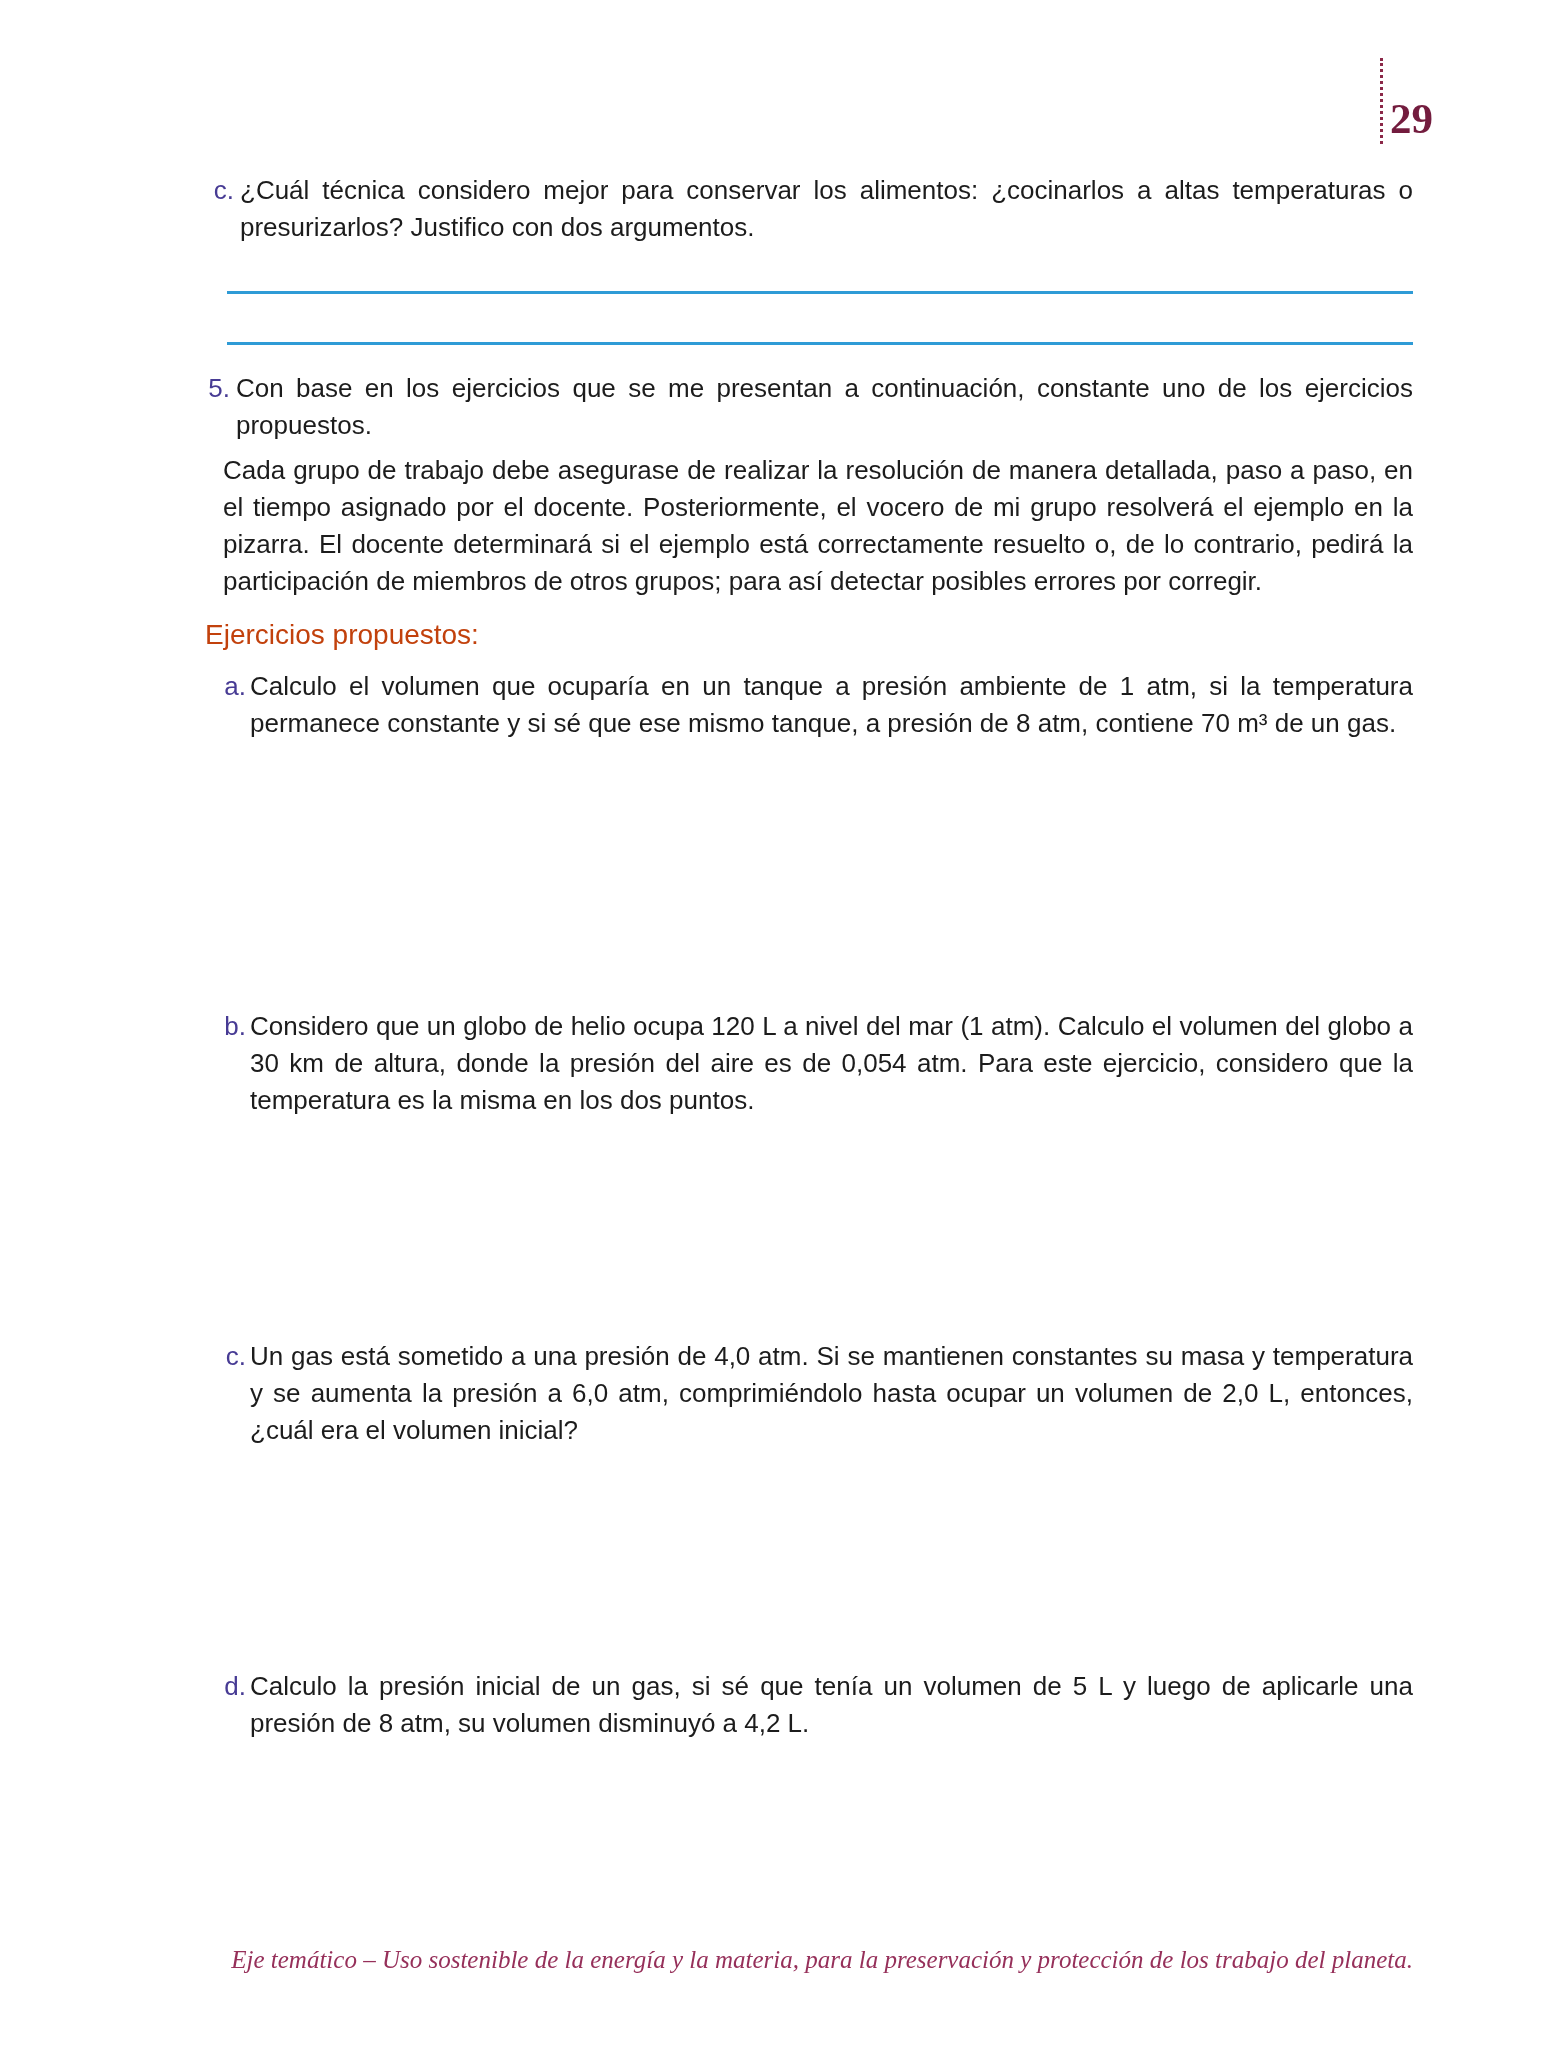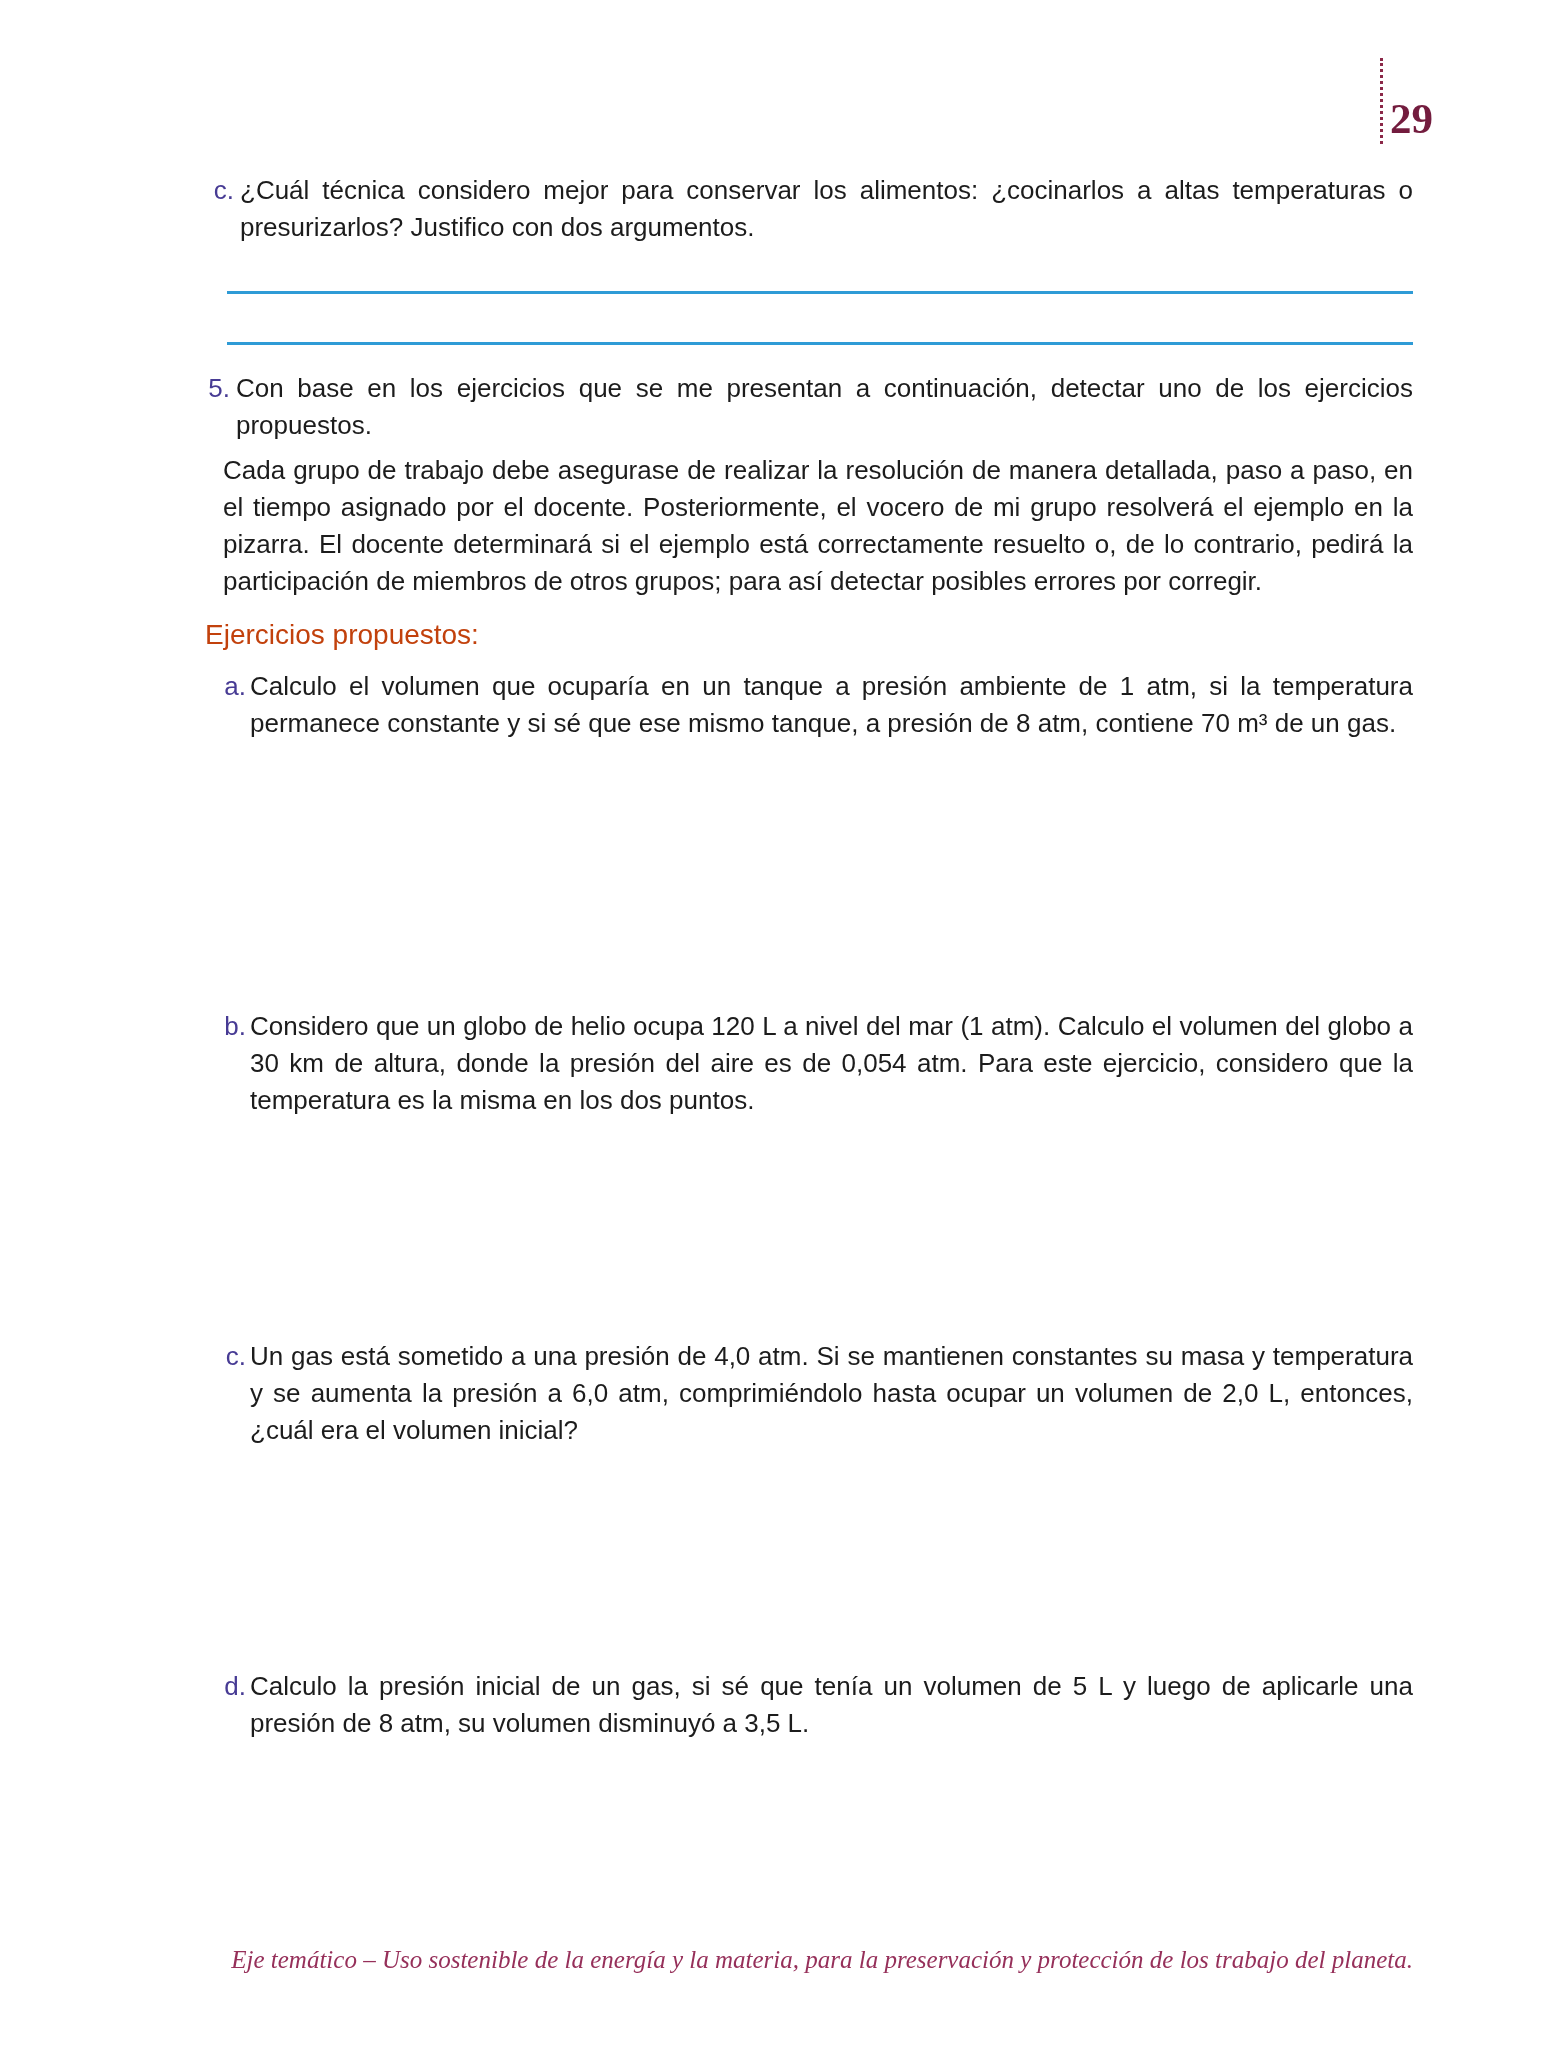--- a/index.html
+++ b/index.html
@@ -106,21 +106,21 @@
   <div class="qitem top-c">
     <span class="marker">c.</span>
     <div class="qtext">¿Cuál técnica considero mejor para conservar los alimentos: ¿cocinarlos a altas temperaturas o presurizarlos? Justifico con dos argumentos.</div>
   </div>
 
   <div class="answer-line line-1"></div>
   <div class="answer-line line-2"></div>
 
   <div class="qitem item-5">
     <span class="marker">5.</span>
-    <div class="qtext">Con base en los ejercicios que se me presentan a continuación, detectar uno de los ejercicios propuestos.</div>
+    <div class="qtext">Con base en los ejercicios que se me presentan a continuación, constante uno de los ejercicios propuestos.</div>
   </div>
 
   <div class="instructions">Cada grupo de trabajo debe asegurase de realizar la resolución de manera detallada, paso a paso, en el tiempo asignado por el docente. Posteriormente, el vocero de mi grupo resolverá el ejemplo en la pizarra. El docente determinará si el ejemplo está correctamente resuelto o, de lo contrario, pedirá la participación de miembros de otros grupos; para así detectar posibles errores por corregir.</div>
 
   <div class="section-heading">Ejercicios propuestos:</div>
 
   <div class="qitem exercise ex-a">
     <span class="marker">a.</span>
     <div class="qtext">Calculo el volumen que ocuparía en un tanque a presión ambiente de 1 atm, si la temperatura permanece constante y si sé que ese mismo tanque,  a presión de 8 atm, contiene 70 m³ de un gas.</div>
   </div>
@@ -130,18 +130,18 @@
     <div class="qtext">Considero que un globo de helio ocupa 120 L a nivel del mar (1 atm). Calculo el volumen del globo a 30 km de altura, donde la presión del aire es de 0,054 atm. Para este ejercicio, considero que la temperatura es la misma en los dos puntos.</div>
   </div>
 
   <div class="qitem exercise ex-c">
     <span class="marker">c.</span>
     <div class="qtext">Un gas está sometido a una presión de 4,0 atm. Si se mantienen constantes su masa y temperatura y se aumenta la presión a 6,0 atm, comprimiéndolo hasta ocupar un volumen de 2,0 L, entonces, ¿cuál era el volumen inicial?</div>
   </div>
 
   <div class="qitem exercise ex-d">
     <span class="marker">d.</span>
-    <div class="qtext">Calculo la presión inicial de un gas, si sé que tenía un volumen de 5 L y luego de aplicarle una presión de 8 atm, su volumen disminuyó a 3,5 L.</div>
+    <div class="qtext">Calculo la presión inicial de un gas, si sé que tenía un volumen de 5 L y luego de aplicarle una presión de 8 atm, su volumen disminuyó a 4,2 L.</div>
   </div>
 
   <div class="footer">Eje temático – Uso sostenible de la energía y la materia, para la preservación y protección de los trabajo del planeta.</div>
 
 </div>
 
 </body></html>

